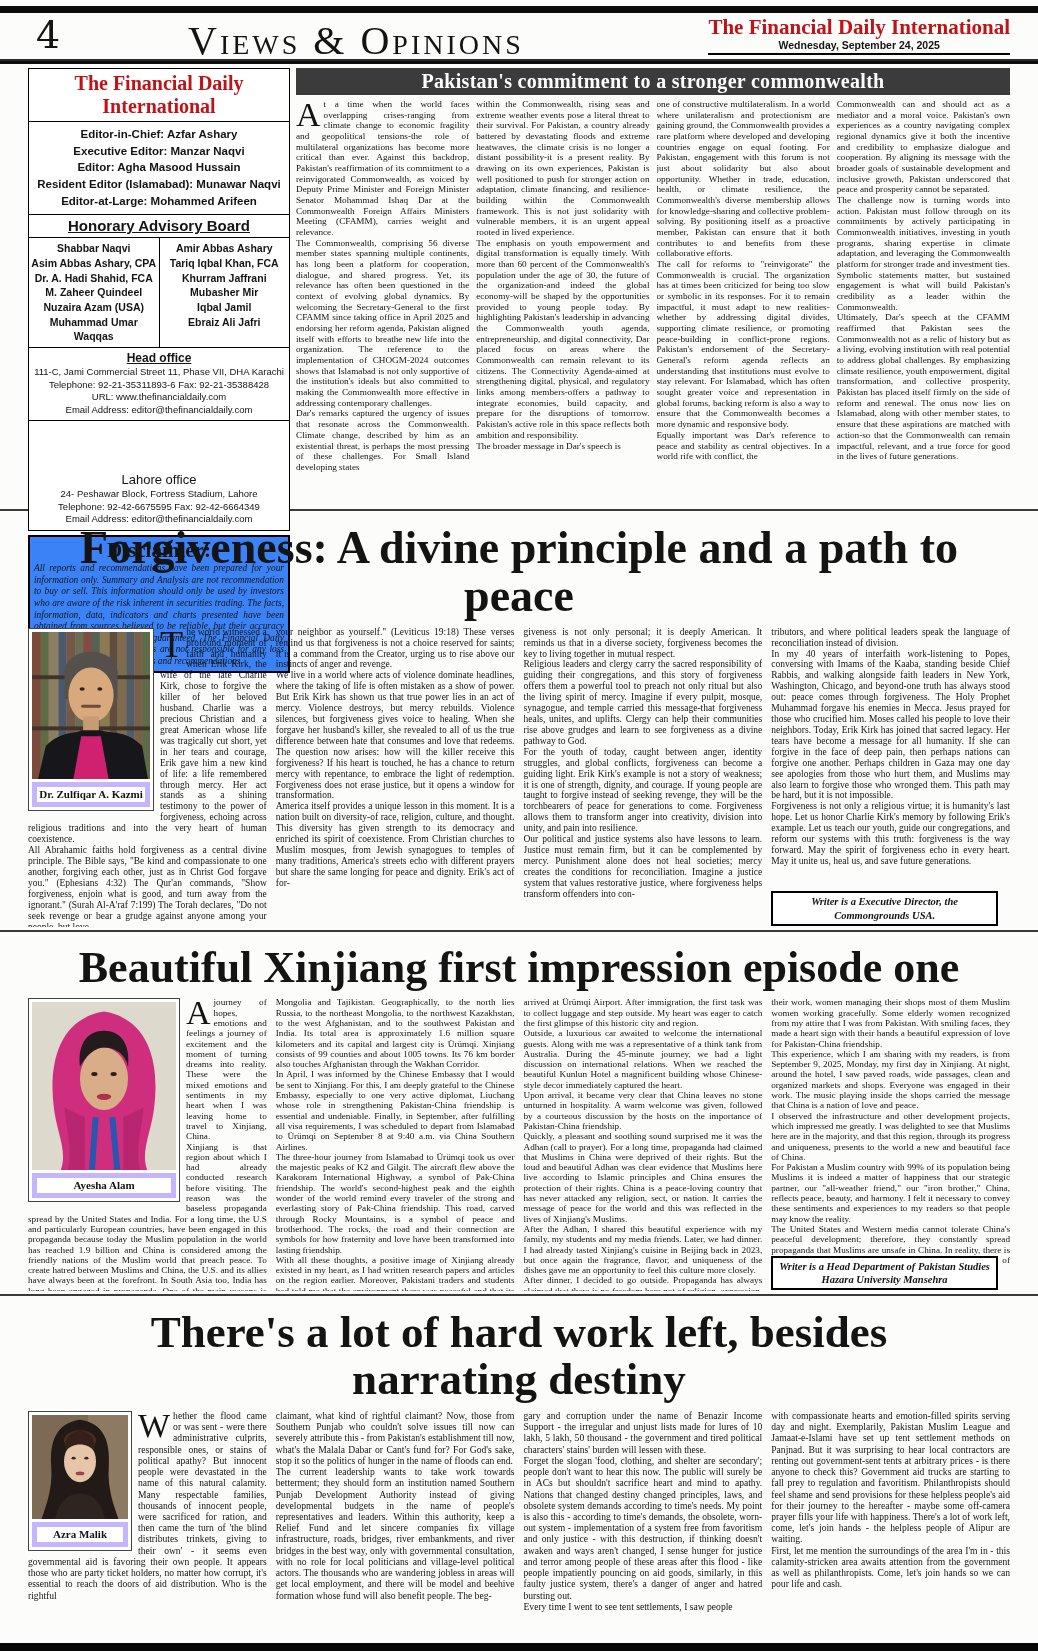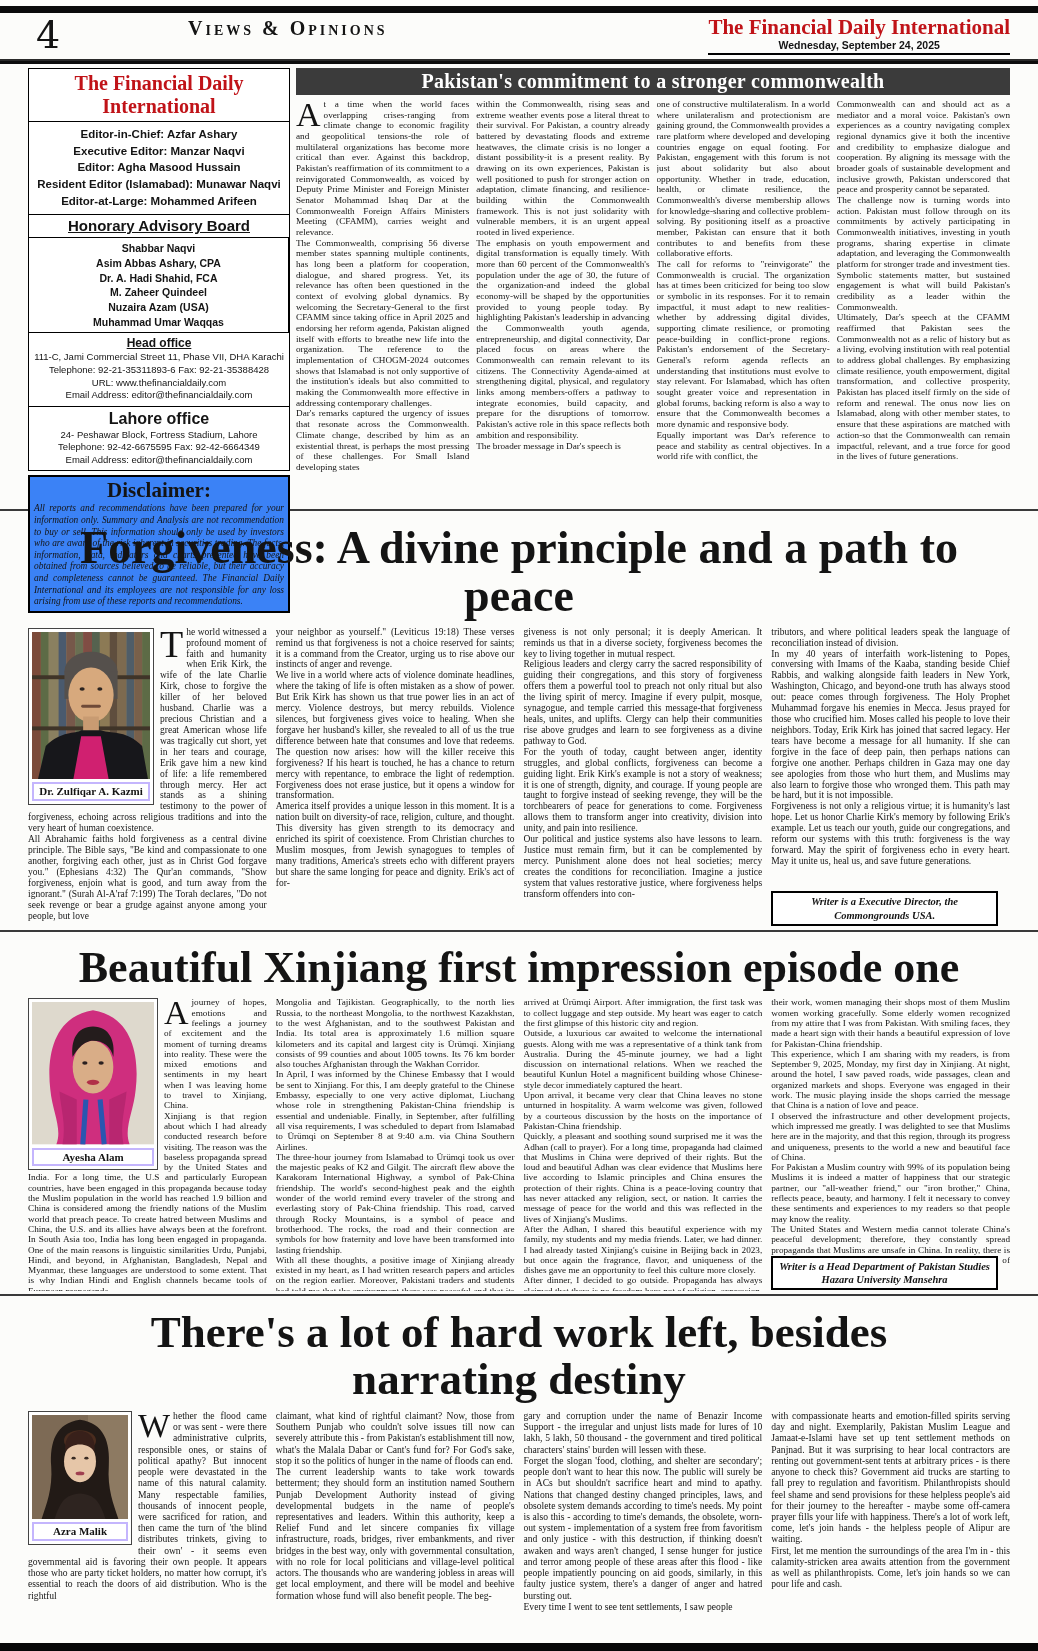--- a/index.html
+++ b/index.html
@@ -8,39 +8,39 @@
     position:relative; width:1038px; height:1651px; margin:0 auto;
     background:#fcfcfa; color:#141414; overflow:hidden;
     font-family:"Liberation Serif", serif;
   }
   .pre { white-space:pre-line; }
 
   
   .topbar { margin-top:6px; height:7px; background:#0b0b0b; }
   .pagehead { position:relative; height:44px; }
   .pagenum { position:absolute; left:36px; top:0; font-size:38px; line-height:44px; font-family:"DejaVu Serif", serif; }
-  .section-title { position:absolute; left:188px; top:4px; font-size:20px; font-variant:small-caps; letter-spacing:3px; font-weight:700; }
+  .section-title { position:absolute; left:188px; top:4px; font-size:40px; font-variant:small-caps; letter-spacing:3px; font-weight:400; }
   .mast-block { position:absolute; right:28px; top:2px; text-align:center; border-bottom:2px solid #000; padding-bottom:2px; }
   .mast-red { color:#c01318; font-weight:bold; font-size:21px; line-height:24px; }
   .mast-date { font-family:"Liberation Sans", sans-serif; font-weight:bold; font-size:10.5px; }
   .headrule { margin-top:2px; border-top:2px solid #2a2a2a; border-bottom:3px solid #0d0d0d; height:4px; }
 
   
   .top-section { display:flex; gap:6px; margin:4px 28px 0 28px; height:438px; }
 
   .infobox { width:262px; flex:0 0 262px; font-family:"Liberation Sans", sans-serif; }
   .ib-main { border:1.5px solid #000; background:#fff; }
   .ib-title { color:#c01318; font-family:"Liberation Serif", serif; font-weight:bold; font-size:20px; text-align:center; padding:3px 1px; border-bottom:1.5px solid #000; }
   .ib-editors { font-weight:bold; font-size:11.5px; line-height:1.45; text-align:center; padding:4px 0 5px; border-bottom:1.5px solid #000; }
   .ib-board-title { font-weight:bold; font-size:15px; text-decoration:underline; text-align:center; padding:2px 0 3px; border-bottom:1.5px solid #000; }
   .ib-board { display:flex; border-bottom:1.5px solid #000; }
   .ib-board-col { flex:1; font-weight:bold; font-size:10.5px; line-height:1.4; text-align:center; padding:3px 1px; }
   .ib-board-col:first-child { border-right:1.5px solid #000; }
   .ib-office-title { font-weight:bold; font-size:12px; text-decoration:underline; text-align:center; padding-top:3px; }
-  .ib-office-title2 { font-weight:bold; font-size:16px; text-align:center; padding-top:3px; }
+  .ib-office-title2 { font-weight:normal; font-size:13px; text-align:center; padding-top:3px;margin-top:48px; }
   .ib-office { font-size:9.5px; line-height:1.32; text-align:center; padding:1px 2px 4px; }
   .ib-office.bline { border-bottom:1.5px solid #000; }
   .ib-disclaimer { border:2.5px solid #000; background:#3b82f6; margin-top:4px; padding:1px 4px 3px; }
   .ib-disc-title { font-family:"Liberation Serif", serif; font-weight:bold; font-size:21px; text-align:center; }
   .ib-disc-text { font-family:"Liberation Serif", serif; font-style:italic; font-size:9.4px; line-height:1.24; text-align:justify; }
 
   .cw { flex:1; min-width:0; }
   .cw-banner { height:27px; background:#3b3b3b; color:#fff; font-size:20px; font-weight:bold; text-align:center; line-height:26px; letter-spacing:0.3px; white-space:nowrap; overflow:hidden; }
   .cw-cols { display:flex; gap:7px; margin-top:4px; height:404px; font-size:9.2px; line-height:1.16; text-align:justify; }
   .col { flex:1 1 0; min-width:0; overflow:hidden; }
@@ -58,23 +58,23 @@
   .fg-head { font-size:46px; max-width:880px; }
   .xj-head { font-size:44px; white-space:nowrap; }
   .dt-head { font-size:45px; max-width:860px; }
   .body4 { display:flex; gap:9px; margin:0 28px; text-align:justify; }
   .fg-body { height:300px; font-size:9.5px; line-height:1.15; }
   .xj-body { height:294px; font-size:9.2px; line-height:1.12; }
   .dt-body { height:278px; font-size:9.6px; line-height:1.17; }
 
   .photo { float:left; border:1px solid #444; background:#fff; padding:3px; margin:1px 6px 2px 0; }
   .photo svg { display:block; width:100%; }
-  .caption { margin-top:3px; border:2px solid #c4b5fd; font-weight:bold; font-size:11px; text-align:center; padding:1px 0; font-family:"Liberation Serif", serif; }
+  .caption { margin-top:3px; border:5px solid #c4b5fd; font-weight:bold; font-size:11px; text-align:center; padding:1px 0; font-family:"Liberation Serif", serif; }
   .ph-fg { width:126px; }
-  .ph-xj { width:130px; }
+  .ph-xj { width:152px; }
   .ph-dt { width:104px; }
 
   .byline { position:absolute; bottom:1px; left:0; right:12px; background:#fff;
     border:2px solid #000; font-weight:bold; font-style:italic; text-align:center;
     font-size:10.5px; line-height:1.25; padding:2px 3px; }
 
   .bottombar { position:absolute; bottom:0; left:0; right:0; height:8px; background:#070707; }
 </style>
 </head>
 <body>
@@ -104,20 +104,26 @@
 Resident Editor (Islamabad): Munawar Naqvi
 Editor-at-Large: Mohammed Arifeen</div>
         <div class="ib-board-title">Honorary Advisory Board</div>
         <div class="ib-board">
           <div class="ib-board-col pre">Shabbar Naqvi
 Asim Abbas Ashary, CPA
 Dr. A. Hadi Shahid, FCA
 M. Zaheer Quindeel
 Nuzaira Azam (USA)
 Muhammad Umar Waqqas</div>
+          <div class="ib-board-col pre">Amir Abbas Ashary
+Tariq Iqbal Khan, FCA
+Khurram Jaffrani
+Mubasher Mir
+Iqbal Jamil
+Ebraiz Ali Jafri</div>
         </div>
         <div class="ib-office-title">Head office</div>
         <div class="ib-office bline pre">111-C, Jami Commercial Street 11, Phase VII, DHA Karachi
 Telephone: 92-21-35311893-6 Fax: 92-21-35388428
 URL: www.thefinancialdaily.com
 Email Address: editor@thefinancialdaily.com</div>
         <div class="ib-office-title2">Lahore office</div>
         <div class="ib-office pre">24- Peshawar Block, Fortress Stadium, Lahore
 Telephone: 92-42-6675595 Fax: 92-42-6664349
 Email Address: editor@thefinancialdaily.com</div>

